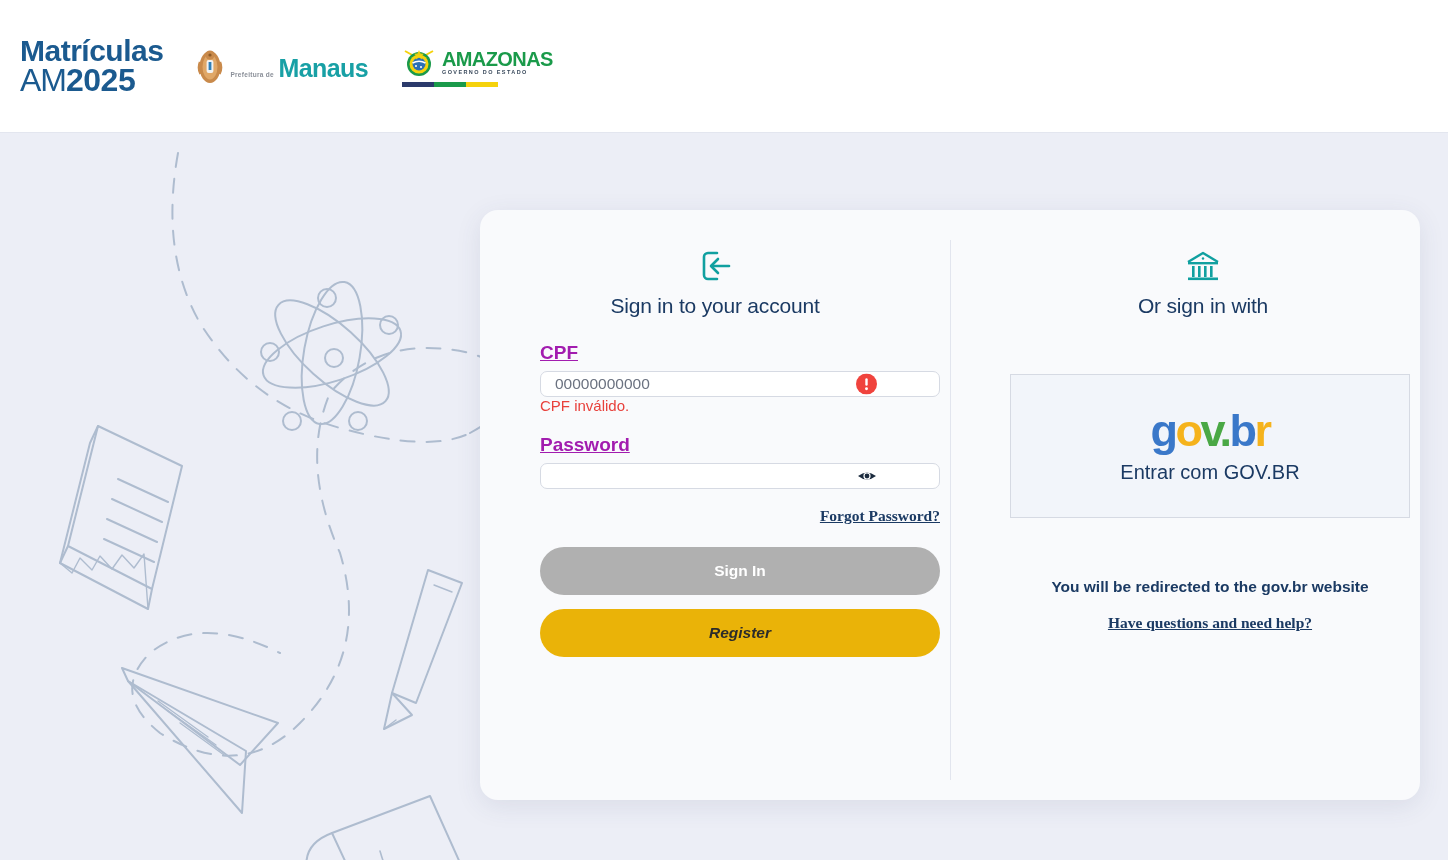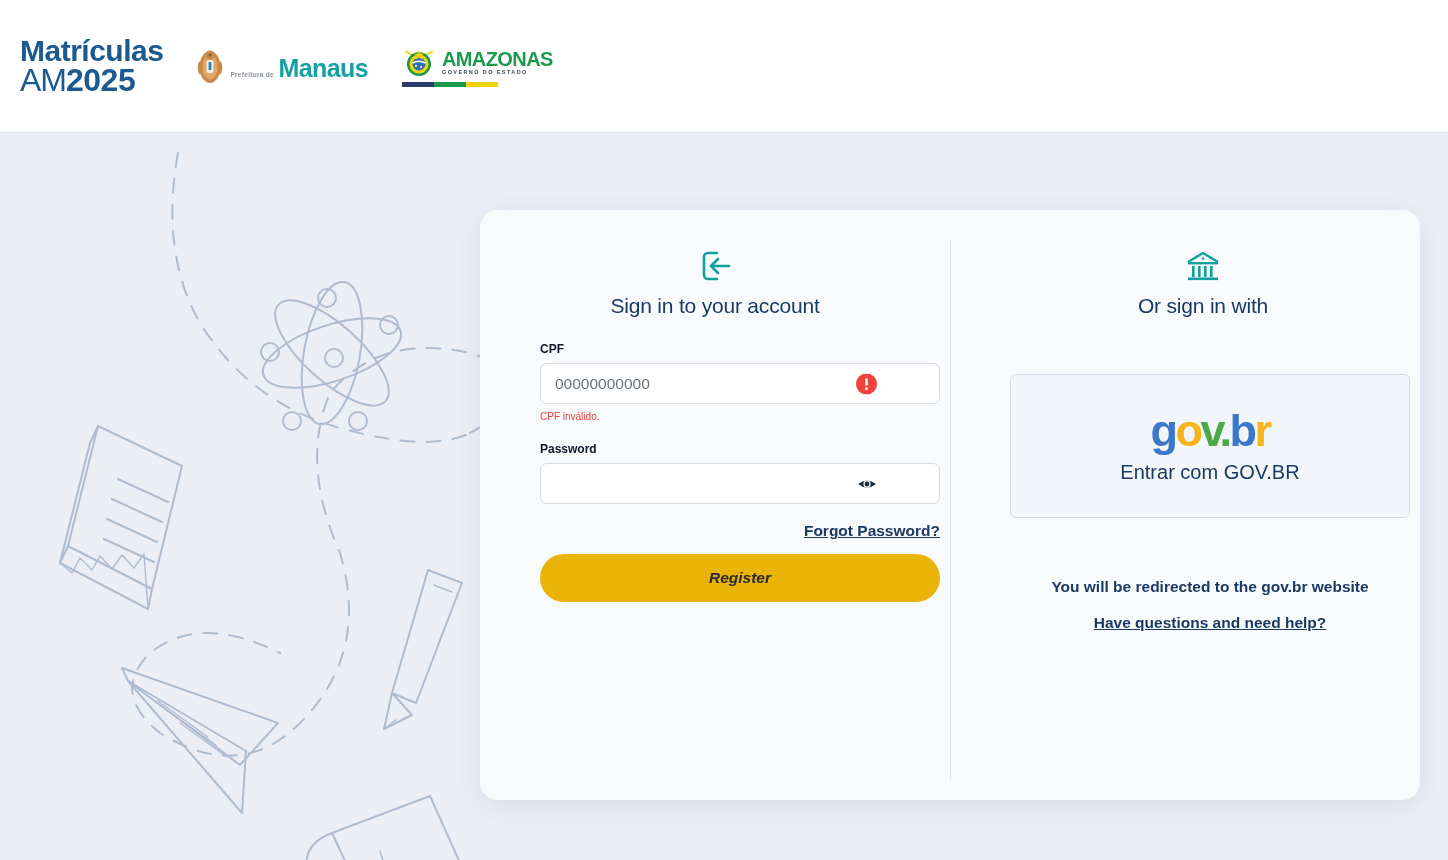--- a/index.html
+++ b/index.html
@@ -135,62 +135,64 @@
   .panel-head { text-align: center; }
   .panel-icon { height: 42px; margin-bottom: 6px; }
   .panel-title {
     font-size: 21px;
     color: #1b3a63;
     font-weight: 500;
     letter-spacing: -0.2px;
   }
 
   .field-label {
-    font-size: 12px;
-    color: #0f172a;
+    font-size: 19px;
+    color: #a21caf;
     font-weight: 600;
     margin-bottom: 7px;
     display: block;
+    text-decoration: underline;
   }
   .input-wrap { position: relative; }
   .text-input {
     width: 400px;
-    height: 41px;
+    height: 26px;
     border: 1px solid #d6dae3;
     border-radius: 7px;
     background: #ffffff;
     padding: 0 44px 0 14px;
     font-size: 15.5px;
     font-family: "Liberation Sans", sans-serif;
     color: #555c68;
     outline: none;
   }
   .text-input::placeholder { color: #6b7280; }
   .input-icon {
     position: absolute;
     right: 13px;
     top: 50%;
     transform: translateY(-50%);
     display: flex;
     align-items: center;
   }
   .error-text {
     color: #e8413c;
-    font-size: 10px;
-    margin-top: 7px;
+    font-size: 15px;
+    margin-top: 0;
     display: block;
   }
 
   .forgot-row { text-align: right; width: 400px; margin-top: 18px; }
   .link {
     color: #1b3a63;
     font-size: 15.5px;
     font-weight: bold;
     text-decoration: underline;
     cursor: pointer;
+    font-family: Liberation Serif, serif;
   }
 
   .btn {
     width: 400px;
     height: 48px;
     border: none;
     border-radius: 24px;
     font-size: 15.5px;
     font-family: "Liberation Sans", sans-serif;
     font-weight: 600;
@@ -200,21 +202,21 @@
     justify-content: center;
   }
   .btn-signin { background: #b0b0b0; color: #ffffff; margin-top: 22px; }
   .btn-register { background: #eab308; color: #2b2b2b; margin-top: 14px; font-style: italic; }
 
   
   .govbr-card {
     width: 400px;
     height: 144px;
     border: 1px solid #d6dae3;
-    border-radius: 6px;
+    border-radius: 0;
     background: #f2f5fa;
     margin-top: 56px;
     display: flex;
     flex-direction: column;
     align-items: center;
     justify-content: center;
     cursor: pointer;
   }
   .govbr-logo {
     font-size: 45px;
@@ -384,20 +386,21 @@
             <circle cx="10" cy="7" r="2.4" fill="#1b2b3e"></circle>
           </svg>
         </span>
       </div>
     </div>
 
     <div class="forgot-row">
       <span class="link">Forgot Password?</span>
     </div>
 
+    <button class="btn btn-signin">Sign In</button>
     <button class="btn btn-register">Register</button>
 
   </div>
 
   <div class="panel-right">
 
     <div class="panel-head">
       <div class="panel-icon">
         <svg width="40" height="40" viewBox="0 0 40 40">
           <path d="M5 16 L20 7 L35 16" stroke="#10a0a0" stroke-width="2.4" fill="none" stroke-linejoin="round"></path>

